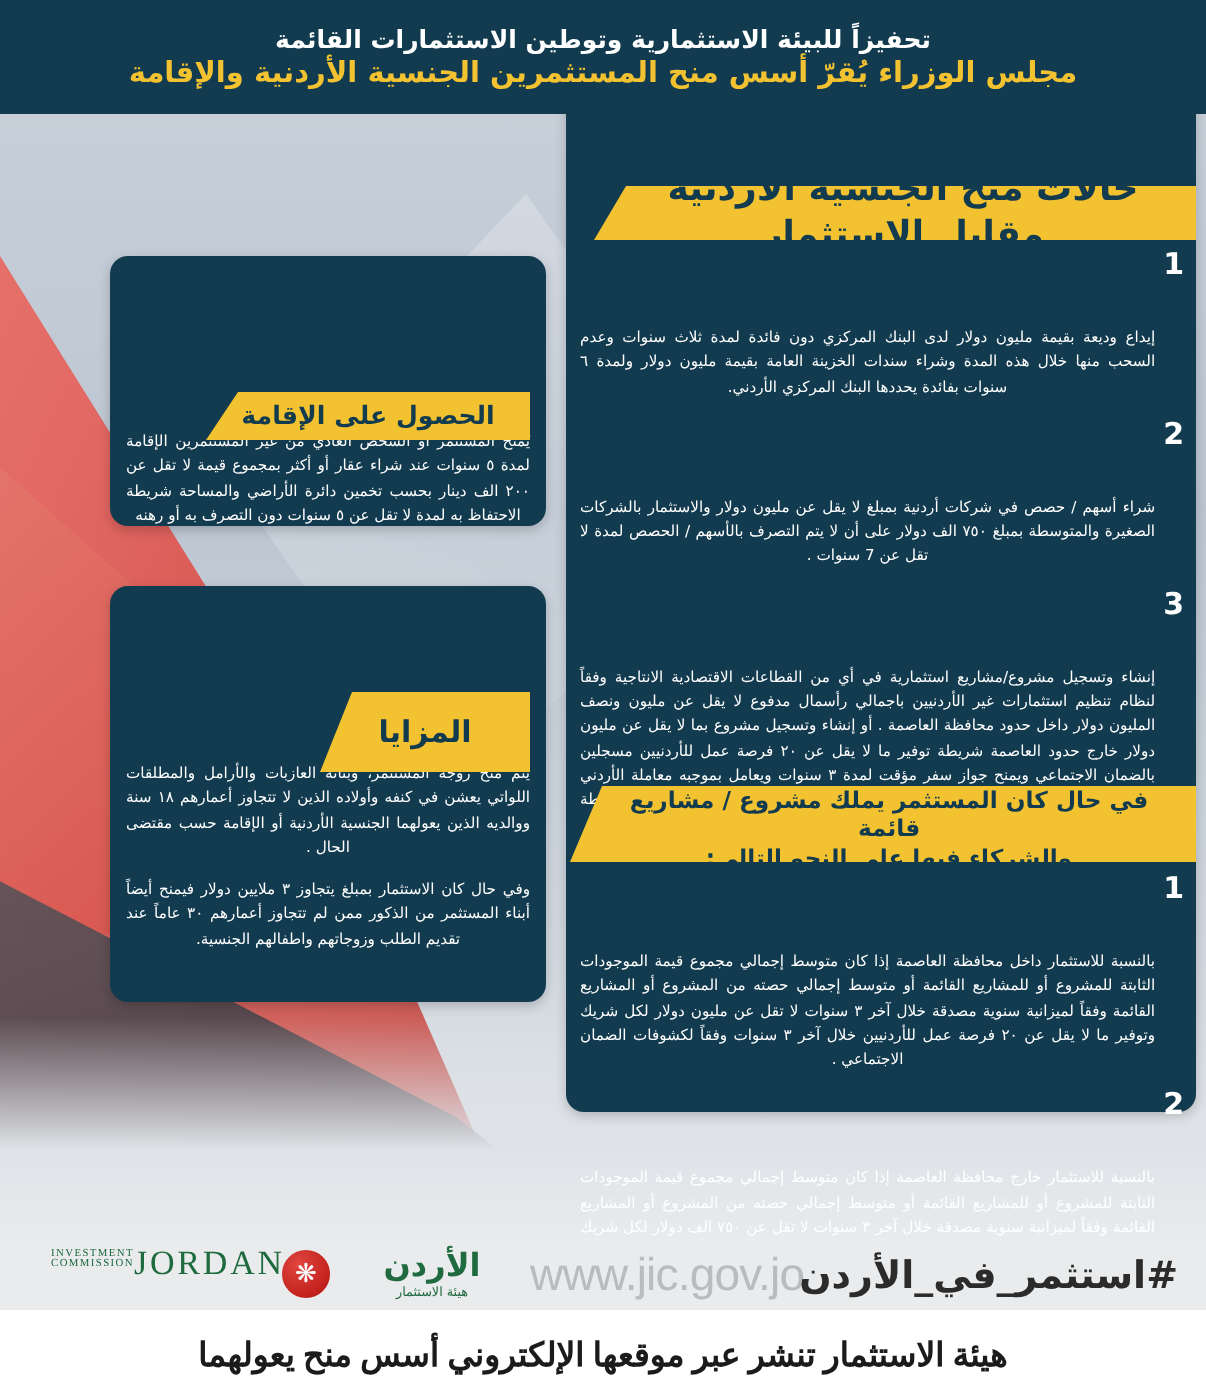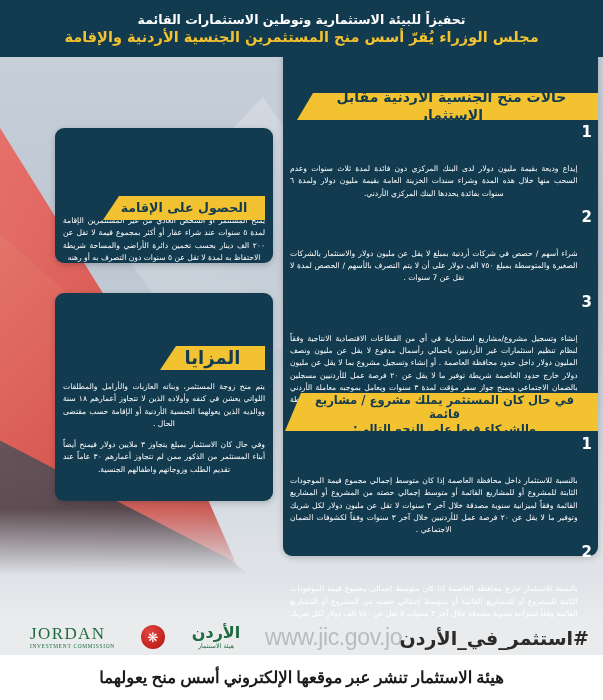--- a/index.html
+++ b/index.html
@@ -180,32 +180,32 @@
     direction: rtl;
     line-height: 1.25;
   }
   .banner-skew-left {
     clip-path: polygon(16px 0, 100% 0, 100% 100%, 0 100%);
   }
 
   .banner-cases {
     left: 297px; top: 93px;
     width: 301px; height: 27px;
-    font-size: 14px;
+    font-size: 18px;
     padding-left: 8px;
   }
   .banner-residency {
     left: 103px; top: 196px;
     width: 162px; height: 24px;
     font-size: 12.6px;
   }
   .banner-benefits {
     left: 160px; top: 346px;
-    width: 105px; height: 24px;
-    font-size: 18px;
+    width: 105px; height: 40px;
+    font-size: 15px;
   }
   .banner-existing {
     left: 285px; top: 393px;
     width: 313px; height: 38px;
     font-size: 11.6px;
     padding: 2px 10px 12px 16px;
     flex-direction: column;
     justify-content: center;
     gap: 1px;
   }
@@ -284,21 +284,20 @@
     background: #e9ebec;
     display: flex;
     align-items: center;
     z-index: 20;
   }
   .jic-logo {
     position: absolute;
     left: 30px; top: 4px;
     width: 108px; height: 28px;
     display: flex;
-    flex-direction: column;
     justify-content: center;
   }
   .jic-en-main {
     color: #1f6a3f;
     font-family: "Liberation Serif", "DejaVu Serif", serif;
     font-size: 17px;
     letter-spacing: 1.4px;
     line-height: 1;
     direction: ltr;
   }

